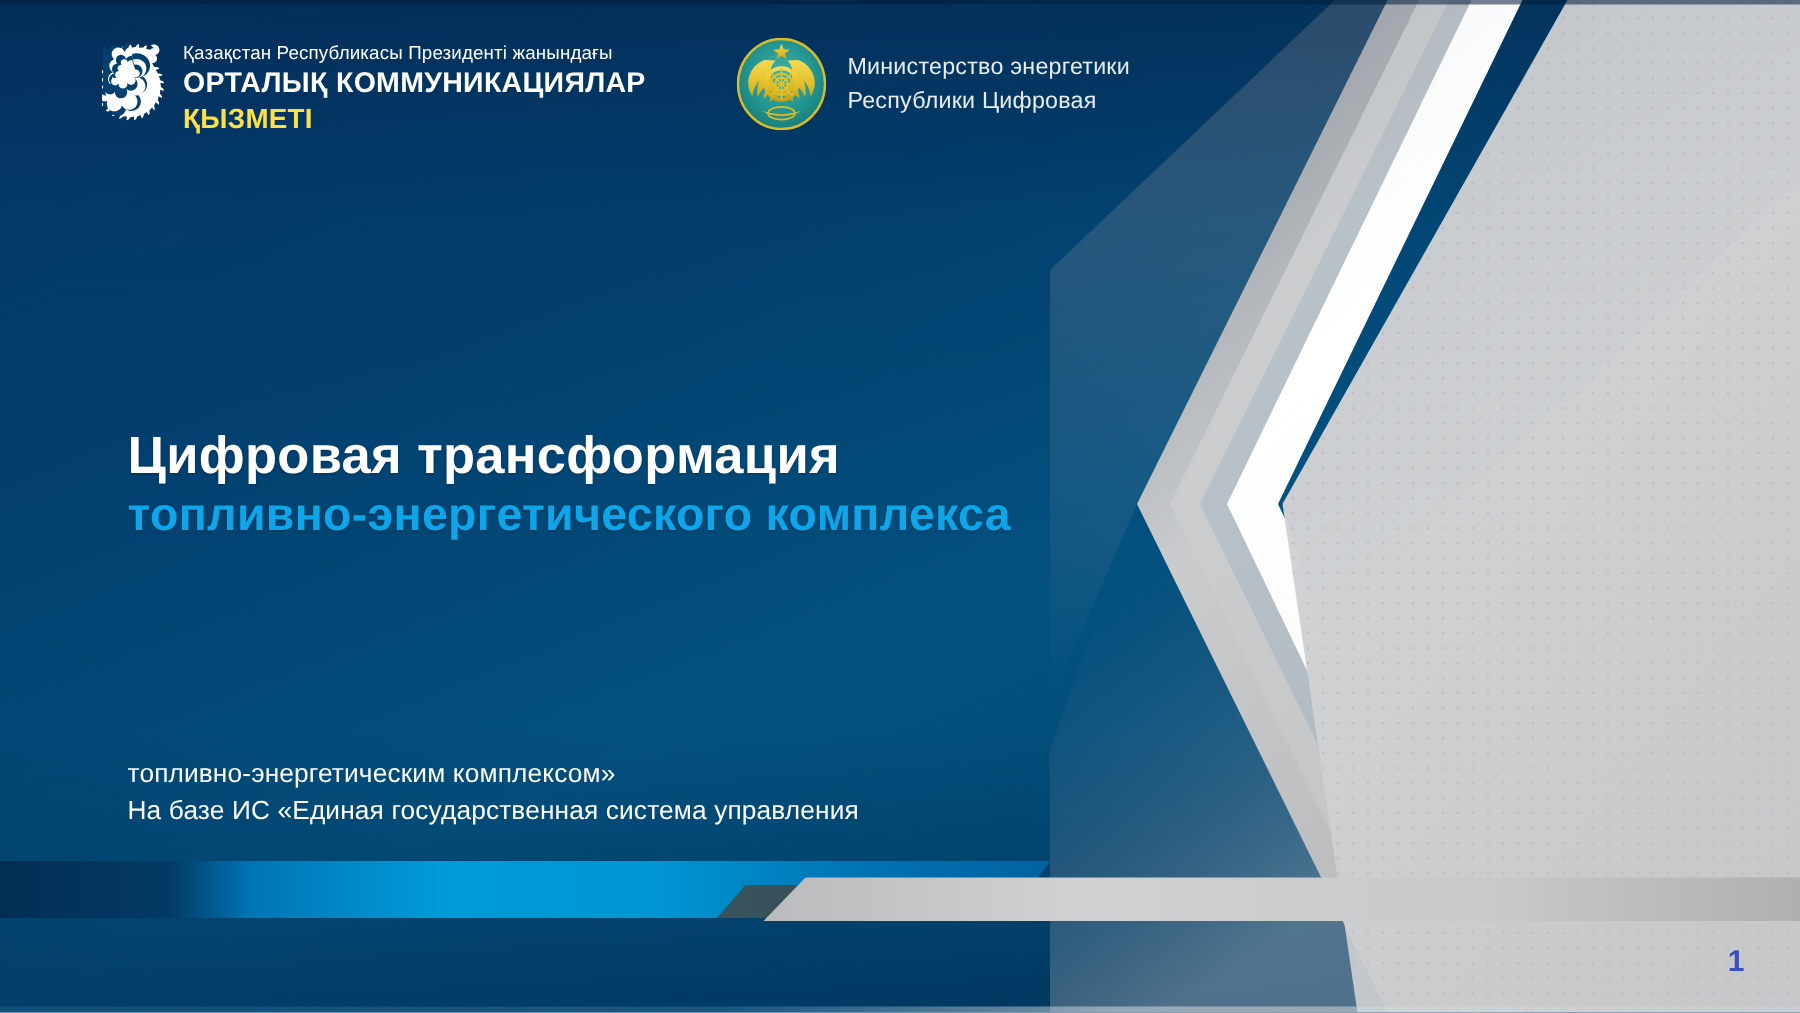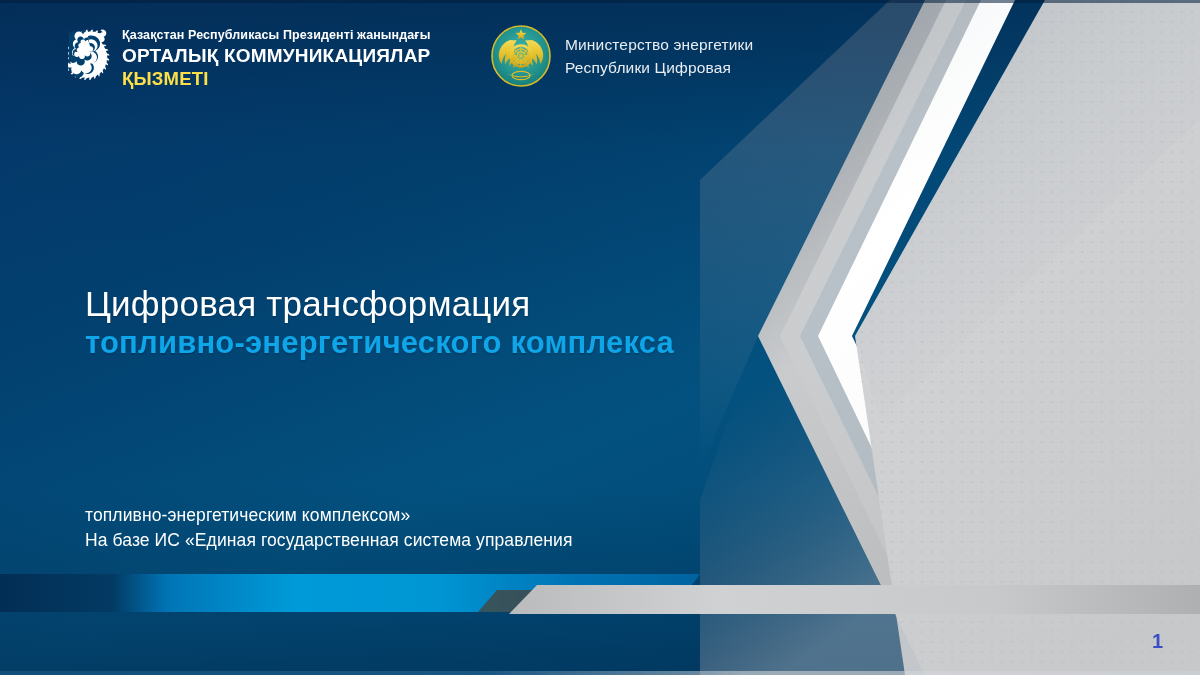--- a/index.html
+++ b/index.html
@@ -48,21 +48,21 @@
 
   
   .logo-ccs{
     position:absolute;left:68px;top:26px;
     display:flex;align-items:flex-start;gap:10px;
   }
   .ccs-mark{width:44px;height:72px;flex:0 0 auto;}
   .ccs-text{padding-top:2px;}
   .ccs-line1{
     font-size:12.5px;color:#ffffff;letter-spacing:.1px;
-    line-height:14px;white-space:nowrap;font-weight:700;
+    line-height:14px;white-space:nowrap;font-weight:400;
   }
   .ccs-line2{
     font-size:19px;color:#ffffff;font-weight:bold;
     letter-spacing:.2px;line-height:23px;white-space:nowrap;margin-top:2px;
   }
   .ccs-line3{
     font-size:18.5px;color:#fde047;font-weight:bold;
     letter-spacing:.2px;line-height:23px;white-space:nowrap;
   }
 
@@ -73,21 +73,21 @@
   .min-emblem{width:60px;height:62px;flex:0 0 auto;}
   .min-text{line-height:23px;}
   .min-line{
     font-size:15.5px;color:#e9edf2;white-space:nowrap;font-weight:400;
     letter-spacing:.15px;
   }
 
   
   .title-block{position:absolute;left:85px;top:283px;}
   .title-main{
-    font-size:35px;font-weight:normal;color:#ffffff;
+    font-size:35px;font-weight:bold;color:#ffffff;
     letter-spacing:.2px;line-height:42px;white-space:nowrap;
     text-shadow:0 1px 2px rgba(0,0,0,.22);
   }
   .title-sub{
     font-size:31px;font-weight:bold;color:#0ea5e9;
     letter-spacing:.2px;line-height:30px;white-space:nowrap;margin-top:3px;
     text-shadow:0 1px 2px rgba(0,0,0,.22);
   }
 
   .caption-block{position:absolute;left:85px;top:503px;}

